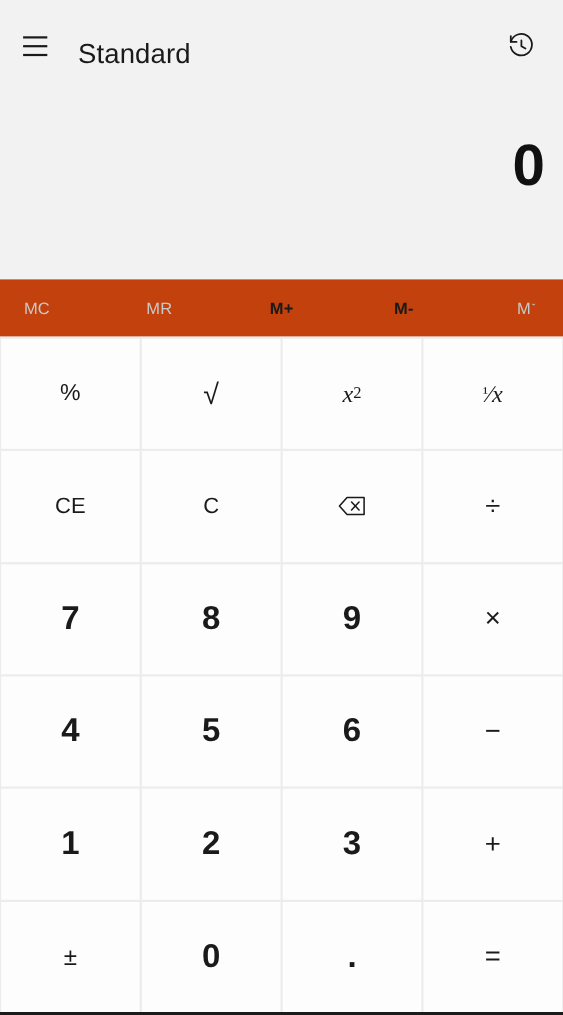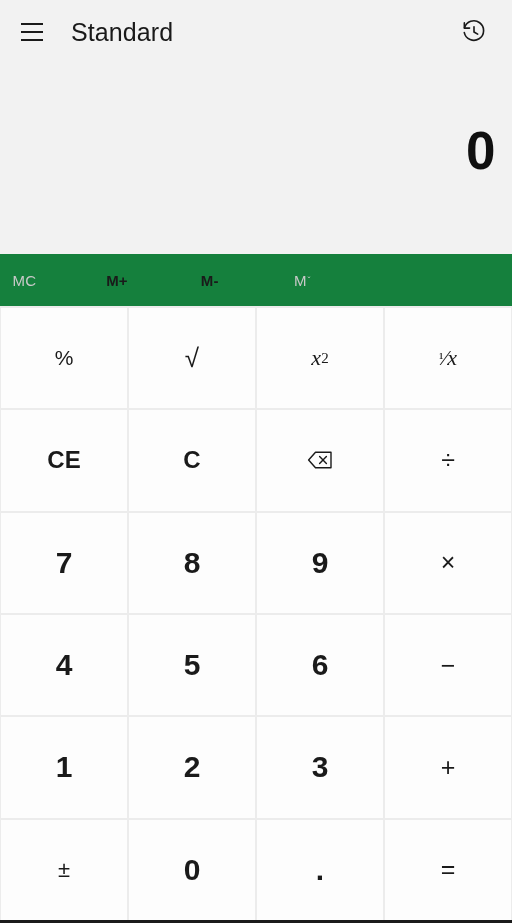--- a/index.html
+++ b/index.html
@@ -23,21 +23,21 @@
     background: #f2f2f2;
     box-sizing: border-box;
     border-bottom: 3px solid #1b1b1b;
   }
 
   
   .titlebar {
     height: 64px;
     flex: 0 0 64px;
     display: flex;
-    align-items: center;
+    align-items: flex-end;
     padding: 0 16px 0 10px;
     background: #f2f2f2;
   }
   .hamburger {
     width: 44px;
     height: 44px;
     display: flex;
     flex-direction: column;
     align-items: center;
     justify-content: center;
@@ -95,23 +95,23 @@
     color: #101010;
     line-height: 1;
     text-align: right;
     letter-spacing: -0.5px;
   }
 
   
   .memory-row {
     flex: 0 0 52px;
     display: grid;
-    grid-template-columns: repeat(6, 1fr);
-    align-items: center;
-    background: #15803d;
+    grid-template-columns: repeat(5, 1fr);
+    align-items: center;
+    background: #c2410c;
     padding: 0 2px;
     box-sizing: border-box;
     gap: 48px;
   }
   .mem-btn {
     display: flex;
     align-items: center;
     justify-content: center;
     height: 40px;
     font-size: 15px;
@@ -165,22 +165,22 @@
   }
   .key.op {
     font-size: 25px;
     font-weight: 300;
   }
   .key.digit {
     font-size: 30px;
     font-weight: bold;
   }
   .key.clear {
-    font-size: 24px;
-    font-weight: 700;
+    font-size: 20px;
+    font-weight: 400;
     text-align: right;
   }
   .key.small-op {
     font-size: 22px;
     font-weight: 400;
   }
   .key .math-italic {
     font-family: "Liberation Serif", serif;
     font-style: italic;
     font-size: 22px;
@@ -235,20 +235,21 @@
     </div>
   </div>
 
   <div class="display-area">
     <div class="display-expression"></div>
     <div class="display-value">0</div>
   </div>
 
   <div class="memory-row">
     <button class="mem-btn disabled">MC</button>
+    <button class="mem-btn disabled">MR</button>
     <button class="mem-btn">M+</button>
     <button class="mem-btn">M-</button>
     <button class="mem-btn disabled">
         <span>M</span>
         <span class="caret">ˇ</span>
       </button>
   </div>
 
   <div class="keypad">
 

